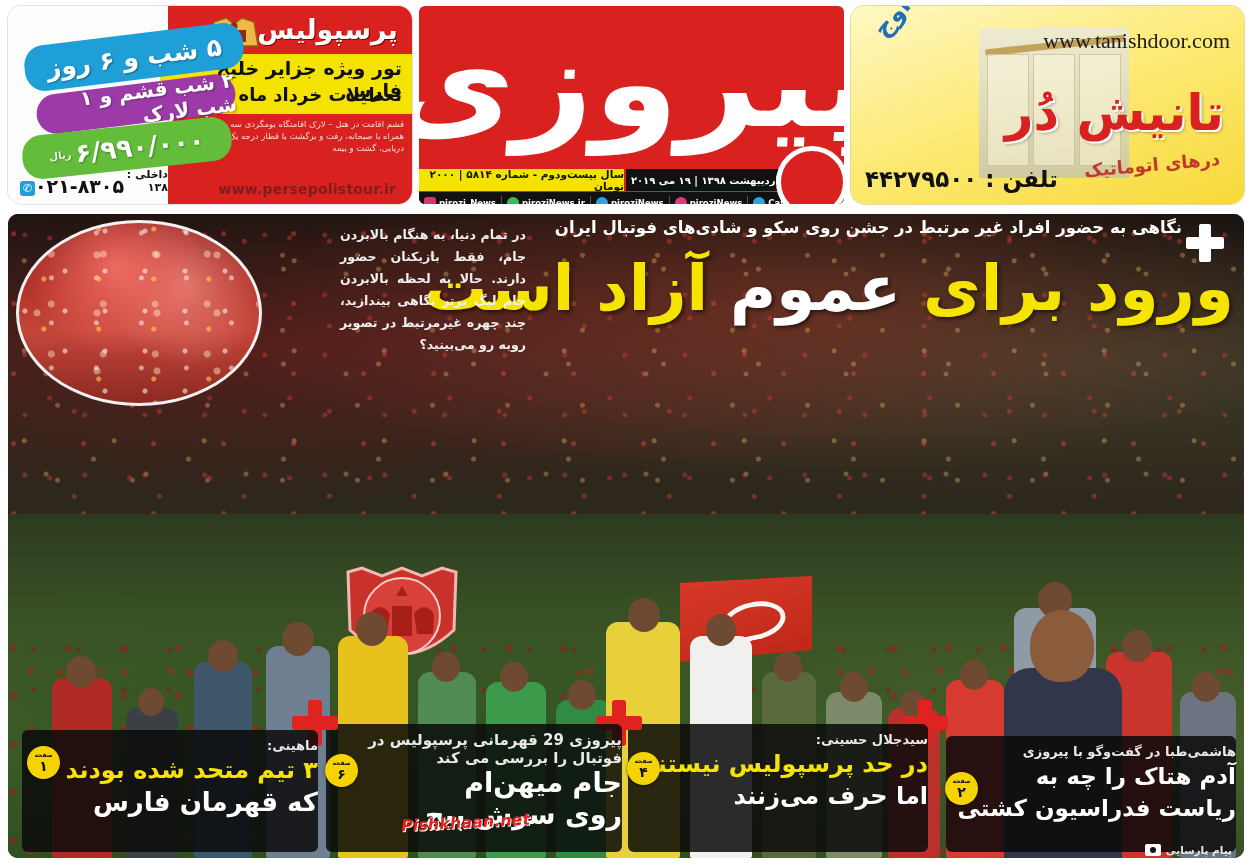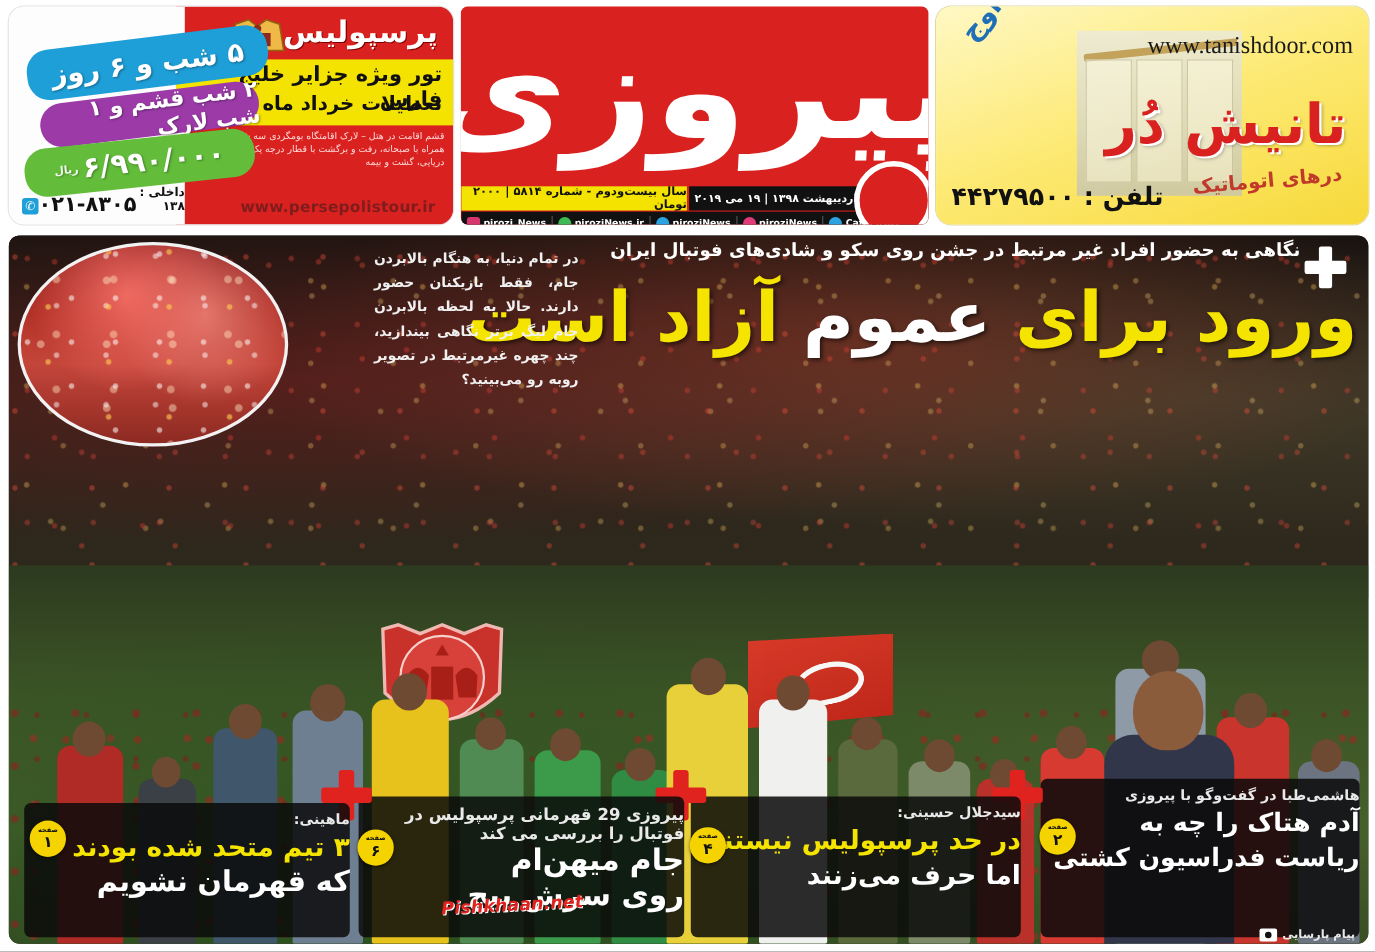--- a/index.html
+++ b/index.html
@@ -363,21 +363,21 @@
         <span>ورود برای</span>
         <span class="w">عموم</span>
         <span>آزاد است</span>
       </div>
     </div>
 
     <div class="sidecol">در تمام دنیا، به هنگام بالابردن جام، فقط بازیکنان حضور دارند. حالا به لحظه بالابردن جام لیگ برتر نگاهی بیندازید، چند چهره غیرمرتبط در تصویر روبه رو می‌بینید؟</div>
 
     <div class="teasers">
 
-      <div class="teaser" style="right:8px;width:290px;height:144px;">
+      <div class="teaser" style="right:8px;width:290px;height:116px;">
         <div class="t-over">هاشمی‌طبا در گفت‌وگو با پیروزی</div>
         <div class="t-l1" style="color:#ffffff;font-size:23px;">آدم هتاک را چه به</div>
         <div class="t-l2" style="font-size:23px;">ریاست فدراسیون کشتی</div>
         <div class="badge" style="right:258px;top:36px;">
           <span class="bl">صفحه</span>
           <span class="bn">۲</span>
         </div>
       </div>
       <div class="plus-red" style="right:296px;bottom:112px;"></div>
 
@@ -400,21 +400,21 @@
           <span class="bl">صفحه</span>
           <span class="bn">۶</span>
         </div>
         <div class="wm" style="right:92px;bottom:20px;">Pishkhaan.net</div>
       </div>
       <div class="plus-red" style="right:906px;bottom:112px;"></div>
 
       <div class="teaser" style="right:926px;width:296px;height:122px;">
         <div class="t-over">ماهینی:</div>
         <div class="t-l1" style="font-size:24px;">۳ تیم متحد شده بودند</div>
-        <div class="t-l2" style="font-size:26px;">که قهرمان نشویم</div>
+        <div class="t-l2" style="font-size:26px;">که قهرمان فارس</div>
         <div class="badge" style="right:258px;top:16px;">
           <span class="bl">صفحه</span>
           <span class="bn">۱</span>
         </div>
       </div>
 
       <div class="credit">
         <span class="nm">پیام پارسایی</span>
         <span class="cam"></span>
       </div>

